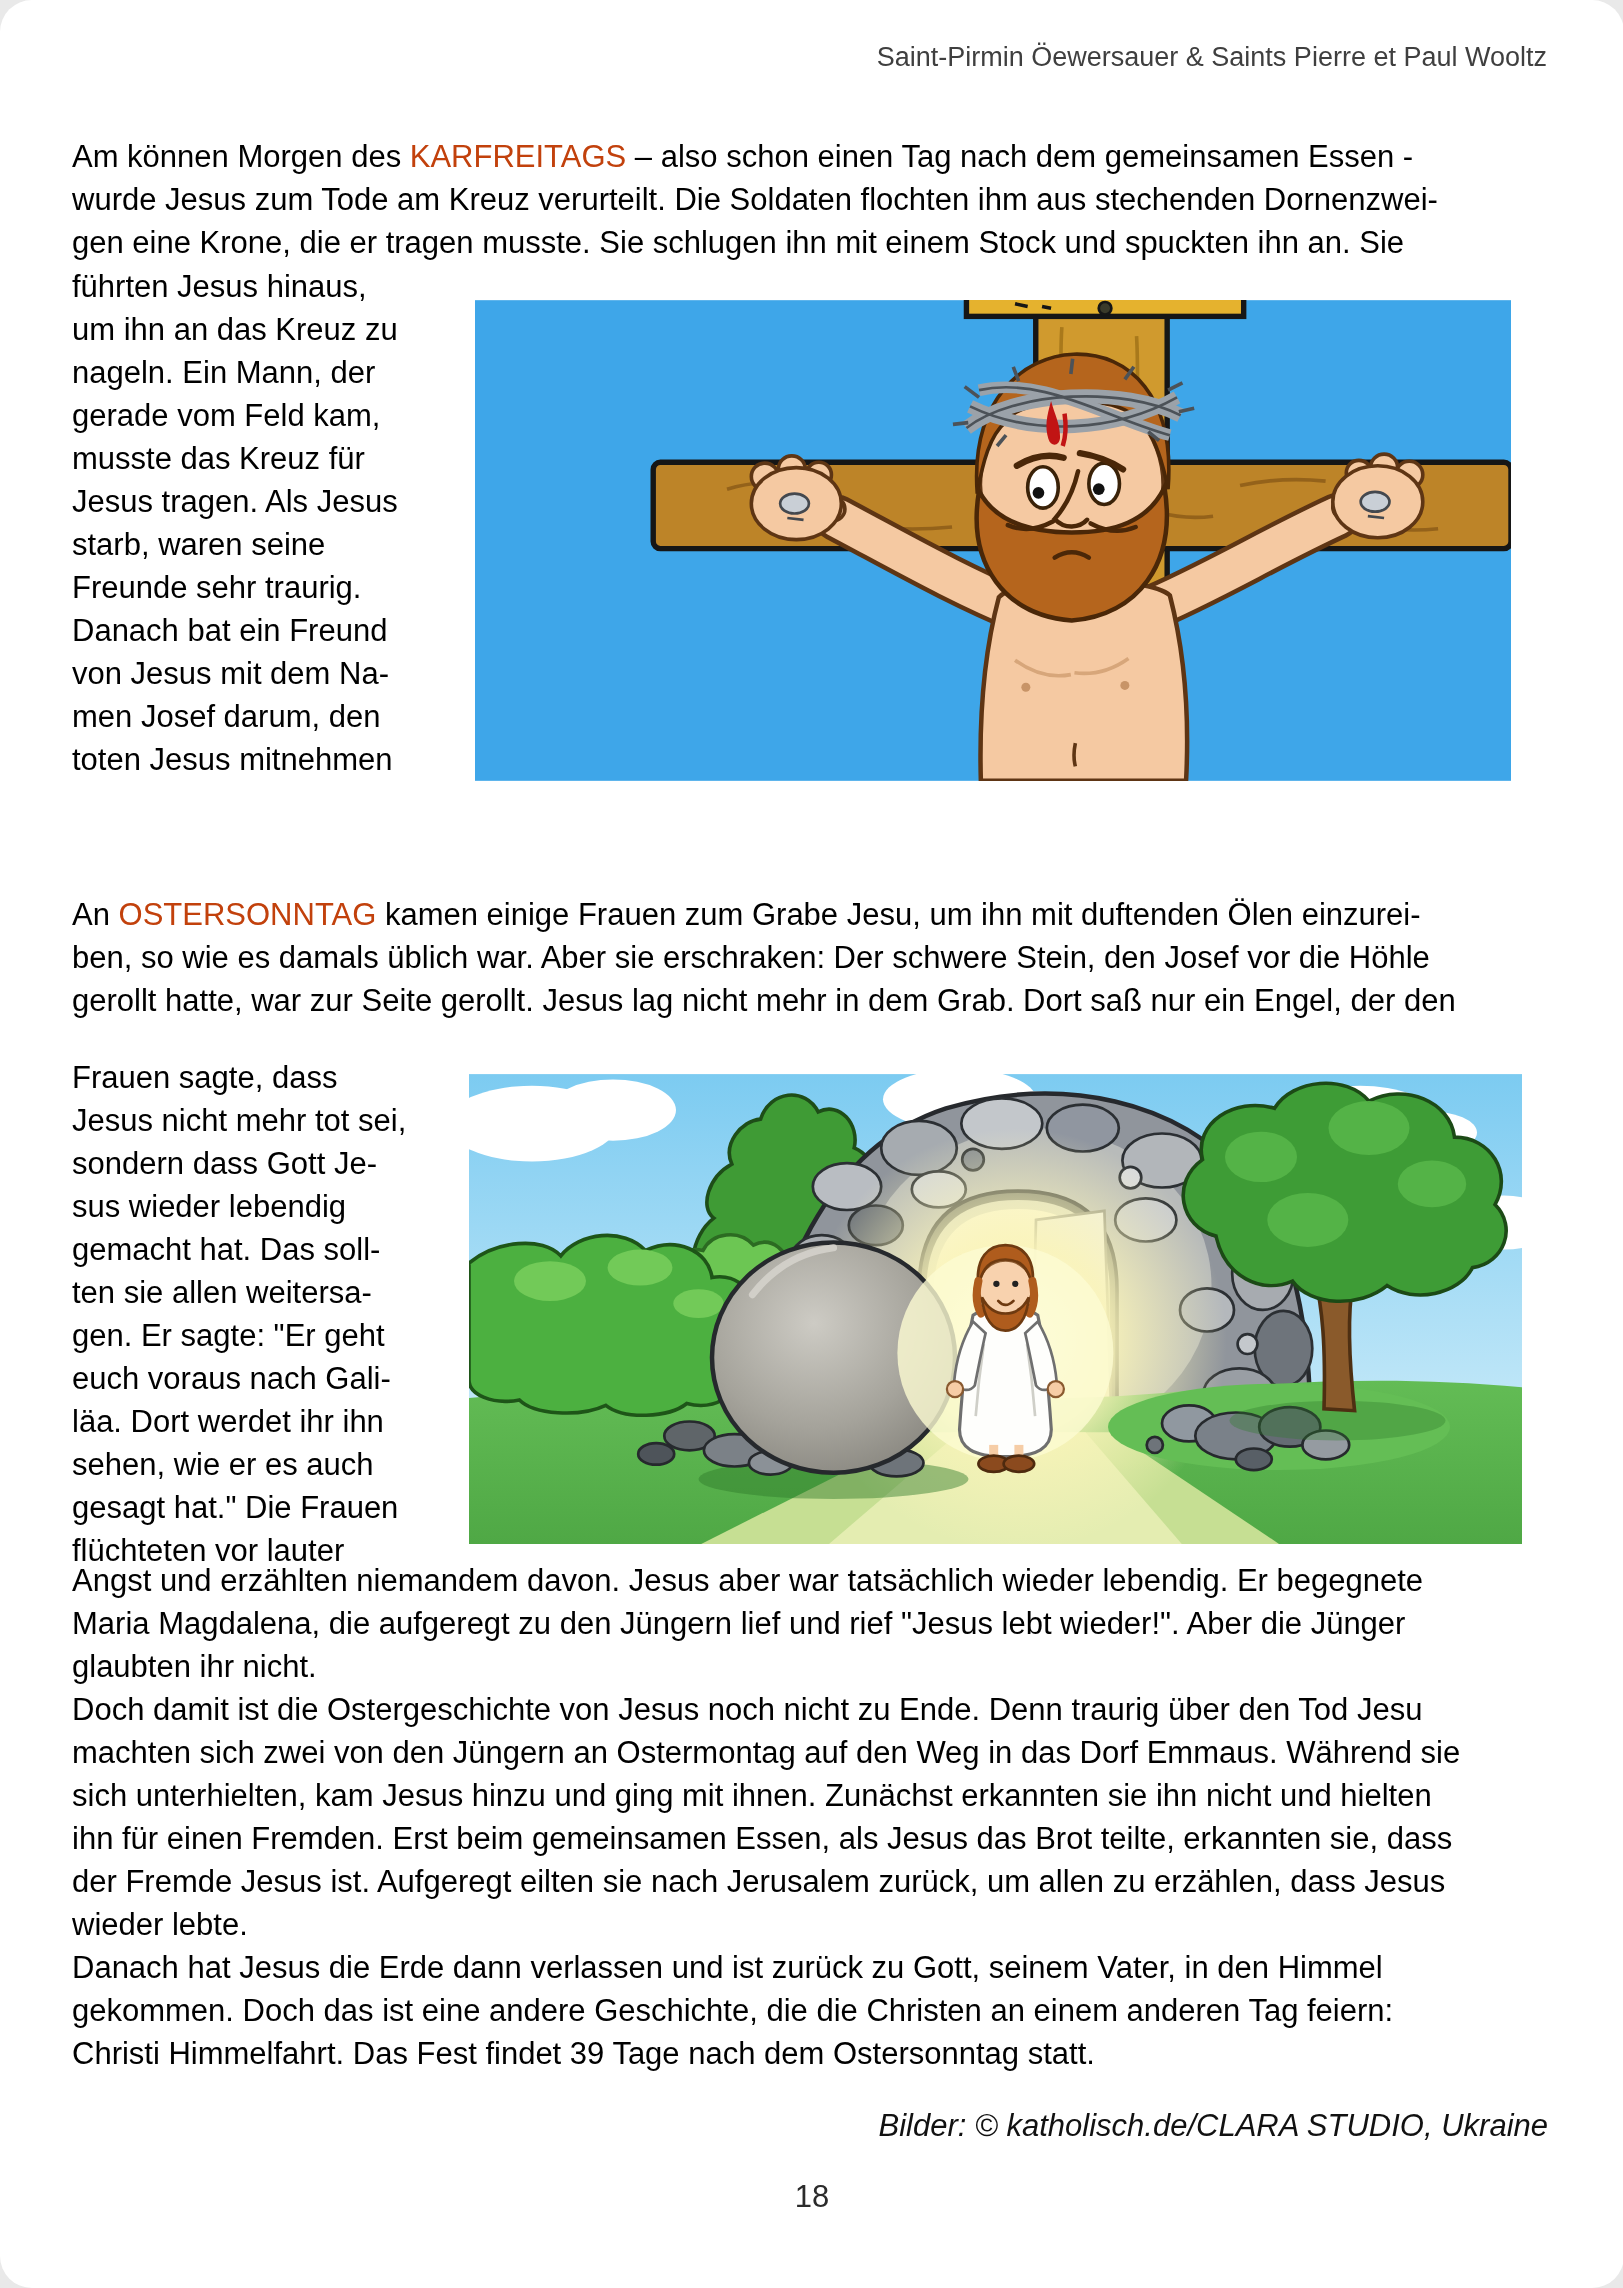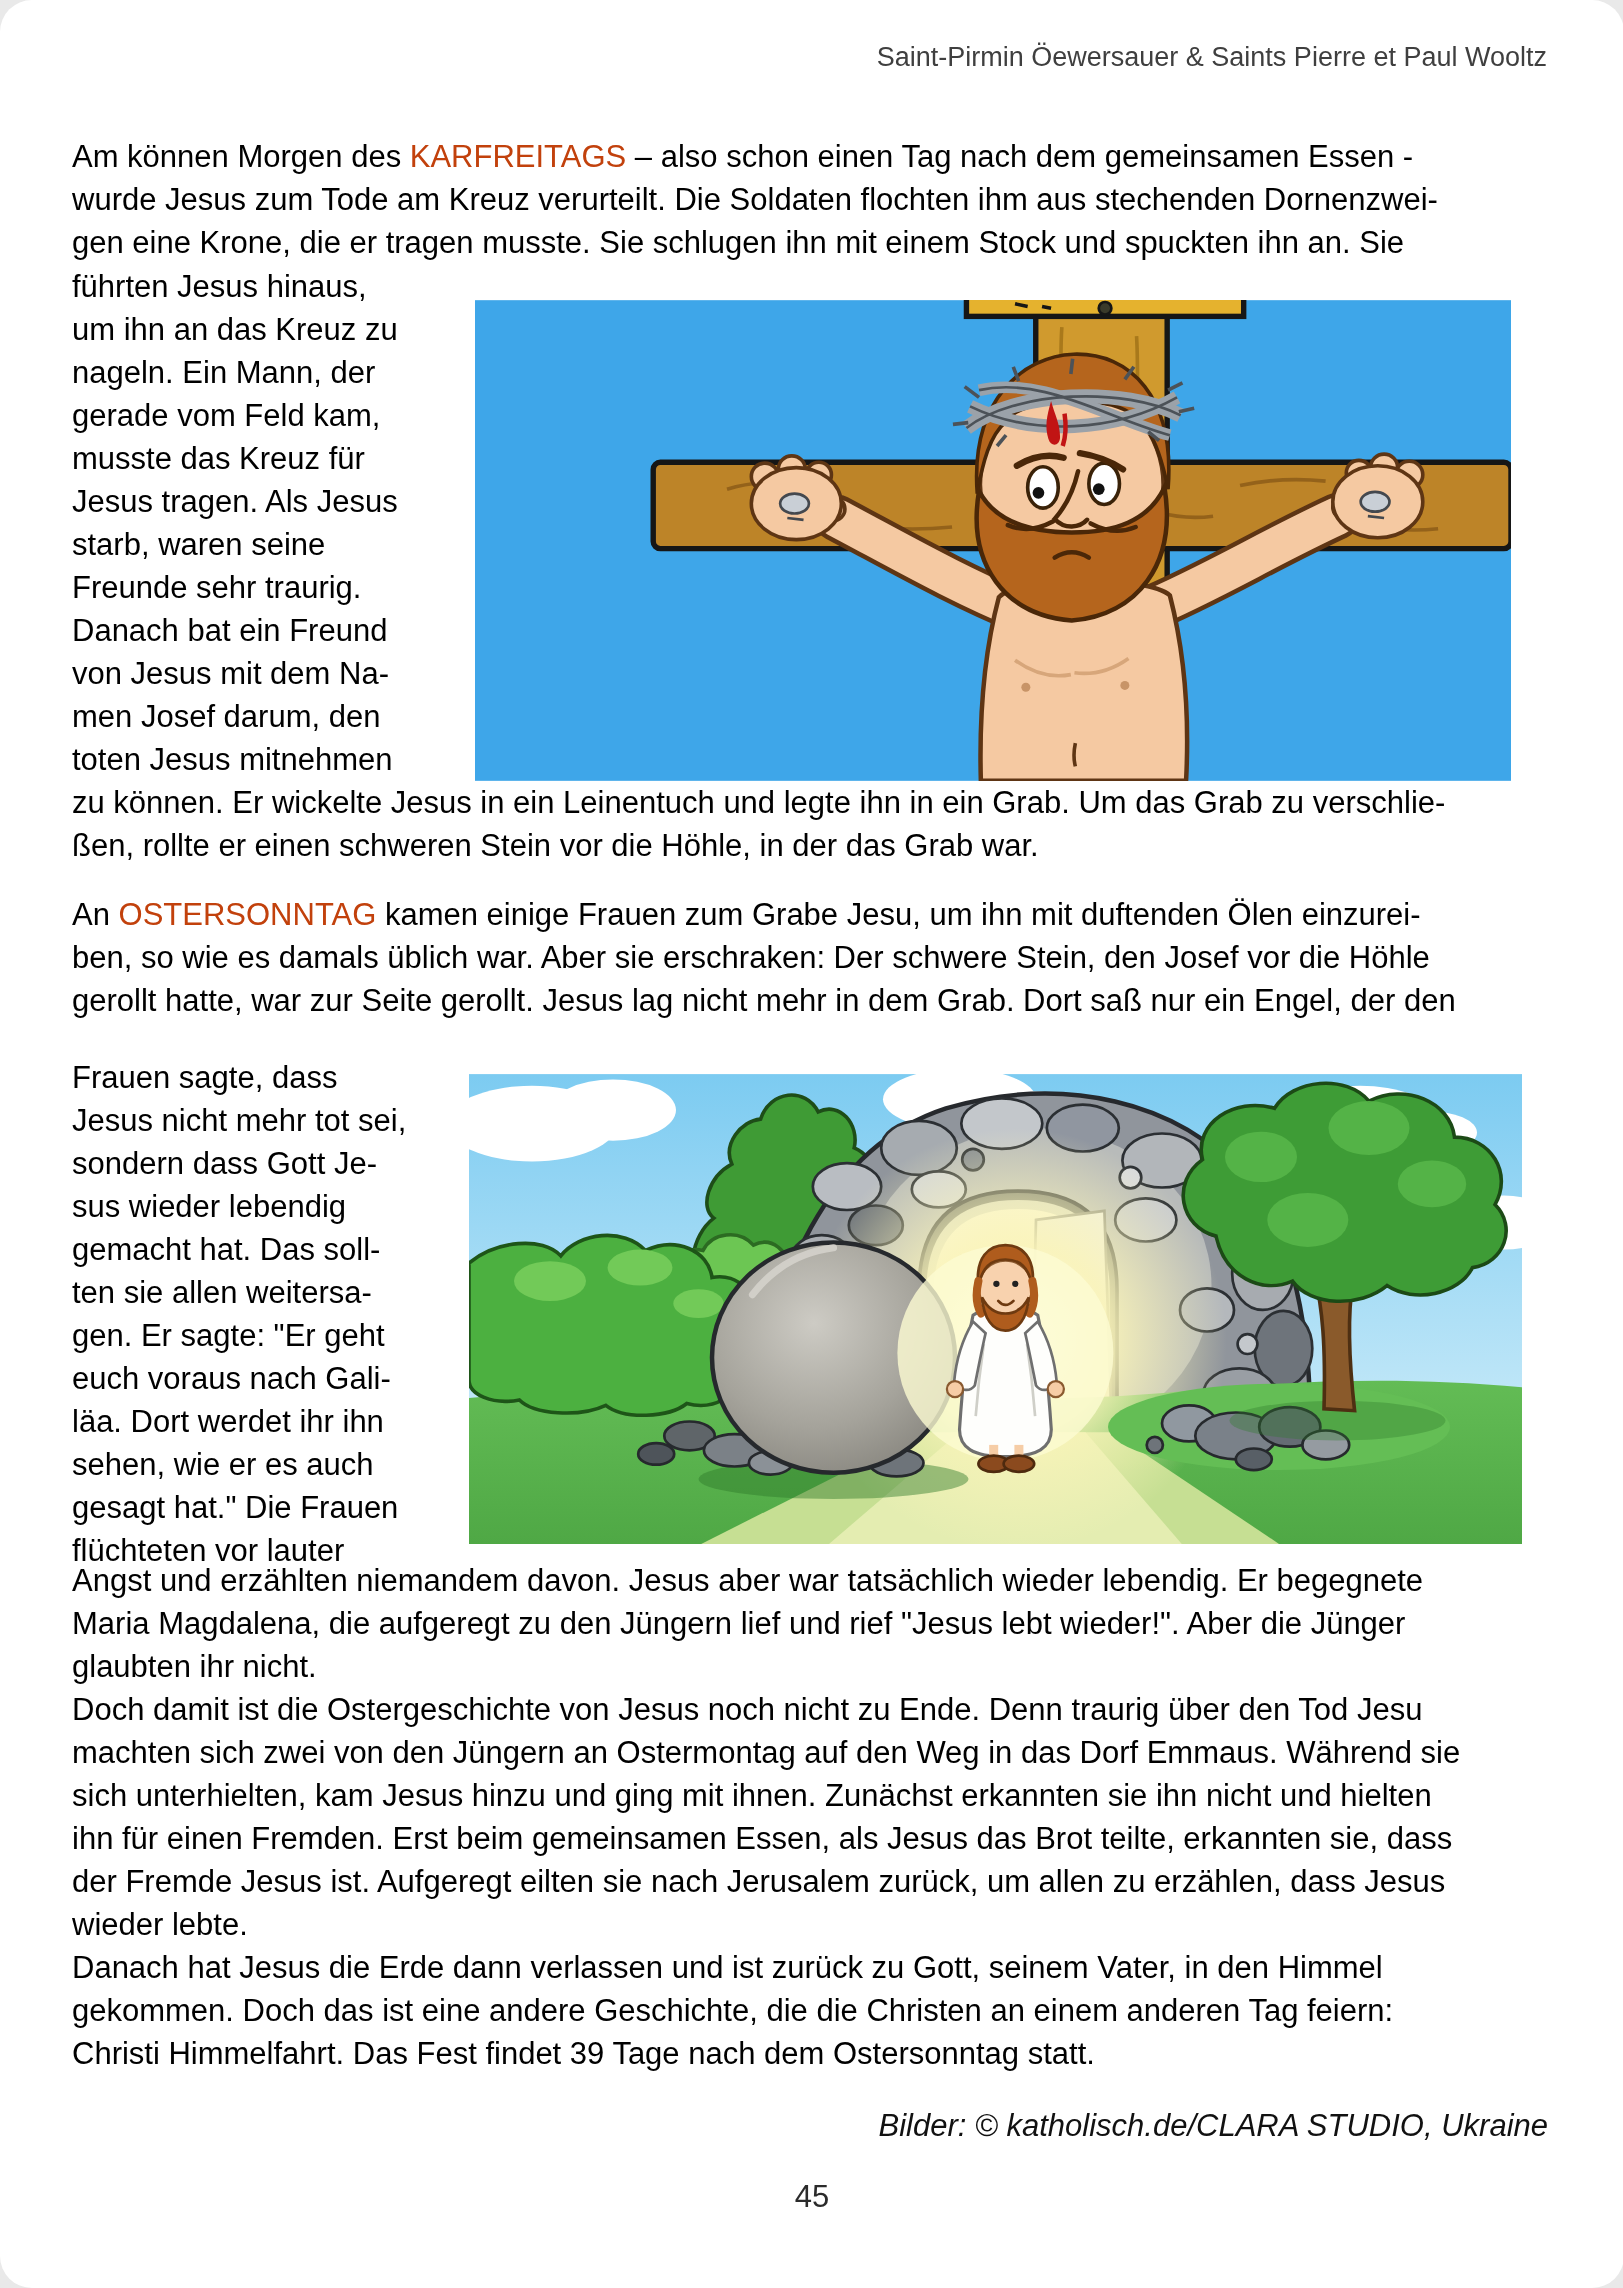--- a/index.html
+++ b/index.html
@@ -128,22 +128,20 @@
             <path d="M602,184 q26,-16 52,-9" fill="none" stroke="#4A2708" stroke-width="7" stroke-linecap="round"></path>
             <path d="M672,170 q26,4 48,18" fill="none" stroke="#4A2708" stroke-width="7" stroke-linecap="round"></path>
             <path d="M670,190 C664,216 652,234 644,243 C655,255 672,253 680,244" fill="none" stroke="#4A2708" stroke-width="5" stroke-linecap="round"></path>
           </g>
           <path d="M560,212 C546,295 590,350 663,356 C736,350 780,293 766,208 C748,246 710,258 663,258 C616,258 578,246 560,212 Z" stroke="#4A2708" stroke-width="5" fill="#B5651D"></path>
           <path d="M642,246 Q616,260 592,250 M684,248 Q710,262 734,252" fill="none" stroke="#4A2708" stroke-width="5" stroke-linecap="round"></path>
           <path d="M644,286 Q663,274 682,286" fill="none" stroke="#4A2708" stroke-width="5" stroke-linecap="round"></path>
         </g>
       </svg>
     </div>
-    <div class="para cont1">zu können. Er wickelte Jesus in ein Leinentuch und legte ihn in ein Grab. Um das Grab zu verschlie-
-ßen, rollte er einen schweren Stein vor die Höhle, in der das Grab war.</div>
   </div>
 
   <div class="p2">
     <div class="para"><span>An </span><span class="hl">OSTERSONNTAG</span><span> kamen einige Frauen zum Grabe Jesu, um ihn mit duftenden Ölen einzurei-
 ben, so wie es damals üblich war. Aber sie erschraken: Der schwere Stein, den Josef vor die Höhle
 gerollt hatte, war zur Seite gerollt. Jesus lag nicht mehr in dem Grab. Dort saß nur ein Engel, der den</span></div>
     <div class="row">
       <div class="para colleft2">Frauen sagte, dass
 Jesus nicht mehr tot sei,
 sondern dass Gott Je-
@@ -315,16 +313,16 @@
 machten sich zwei von den Jüngern an Ostermontag auf den Weg in das Dorf Emmaus. Während sie
 sich unterhielten, kam Jesus hinzu und ging mit ihnen. Zunächst erkannten sie ihn nicht und hielten
 ihn für einen Fremden. Erst beim gemeinsamen Essen, als Jesus das Brot teilte, erkannten sie, dass
 der Fremde Jesus ist. Aufgeregt eilten sie nach Jerusalem zurück, um allen zu erzählen, dass Jesus
 wieder lebte.
 Danach hat Jesus die Erde dann verlassen und ist zurück zu Gott, seinem Vater, in den Himmel
 gekommen. Doch das ist eine andere Geschichte, die die Christen an einem anderen Tag feiern:
 Christi Himmelfahrt. Das Fest findet 39 Tage nach dem Ostersonntag statt.</div>
 
   <div class="credit">Bilder: © katholisch.de/CLARA STUDIO, Ukraine</div>
-  <div class="pageno">45</div>
+  <div class="pageno">18</div>
 
 </div>
 
 
 </body></html>

